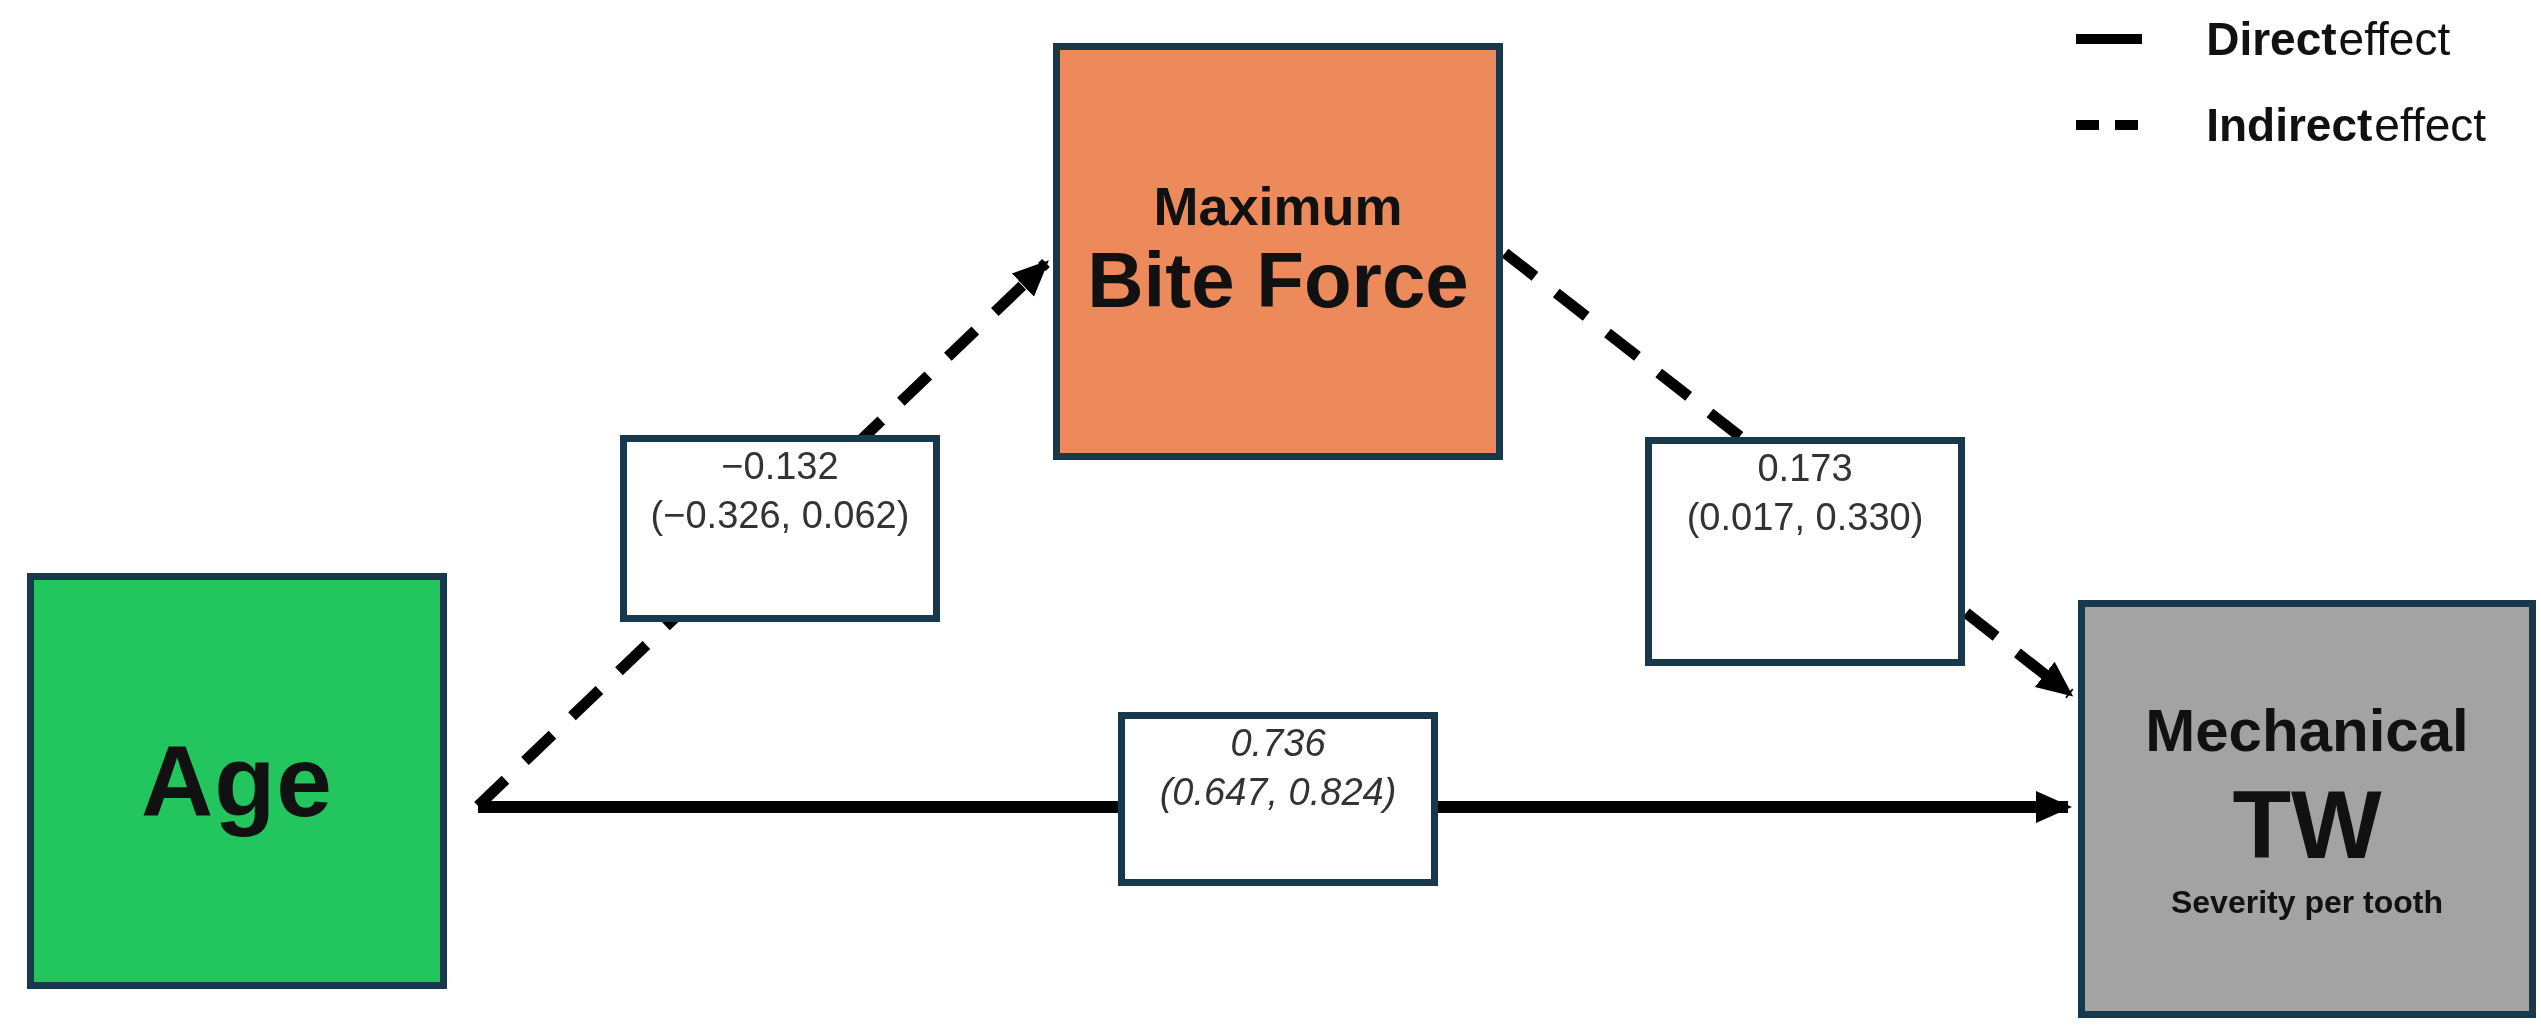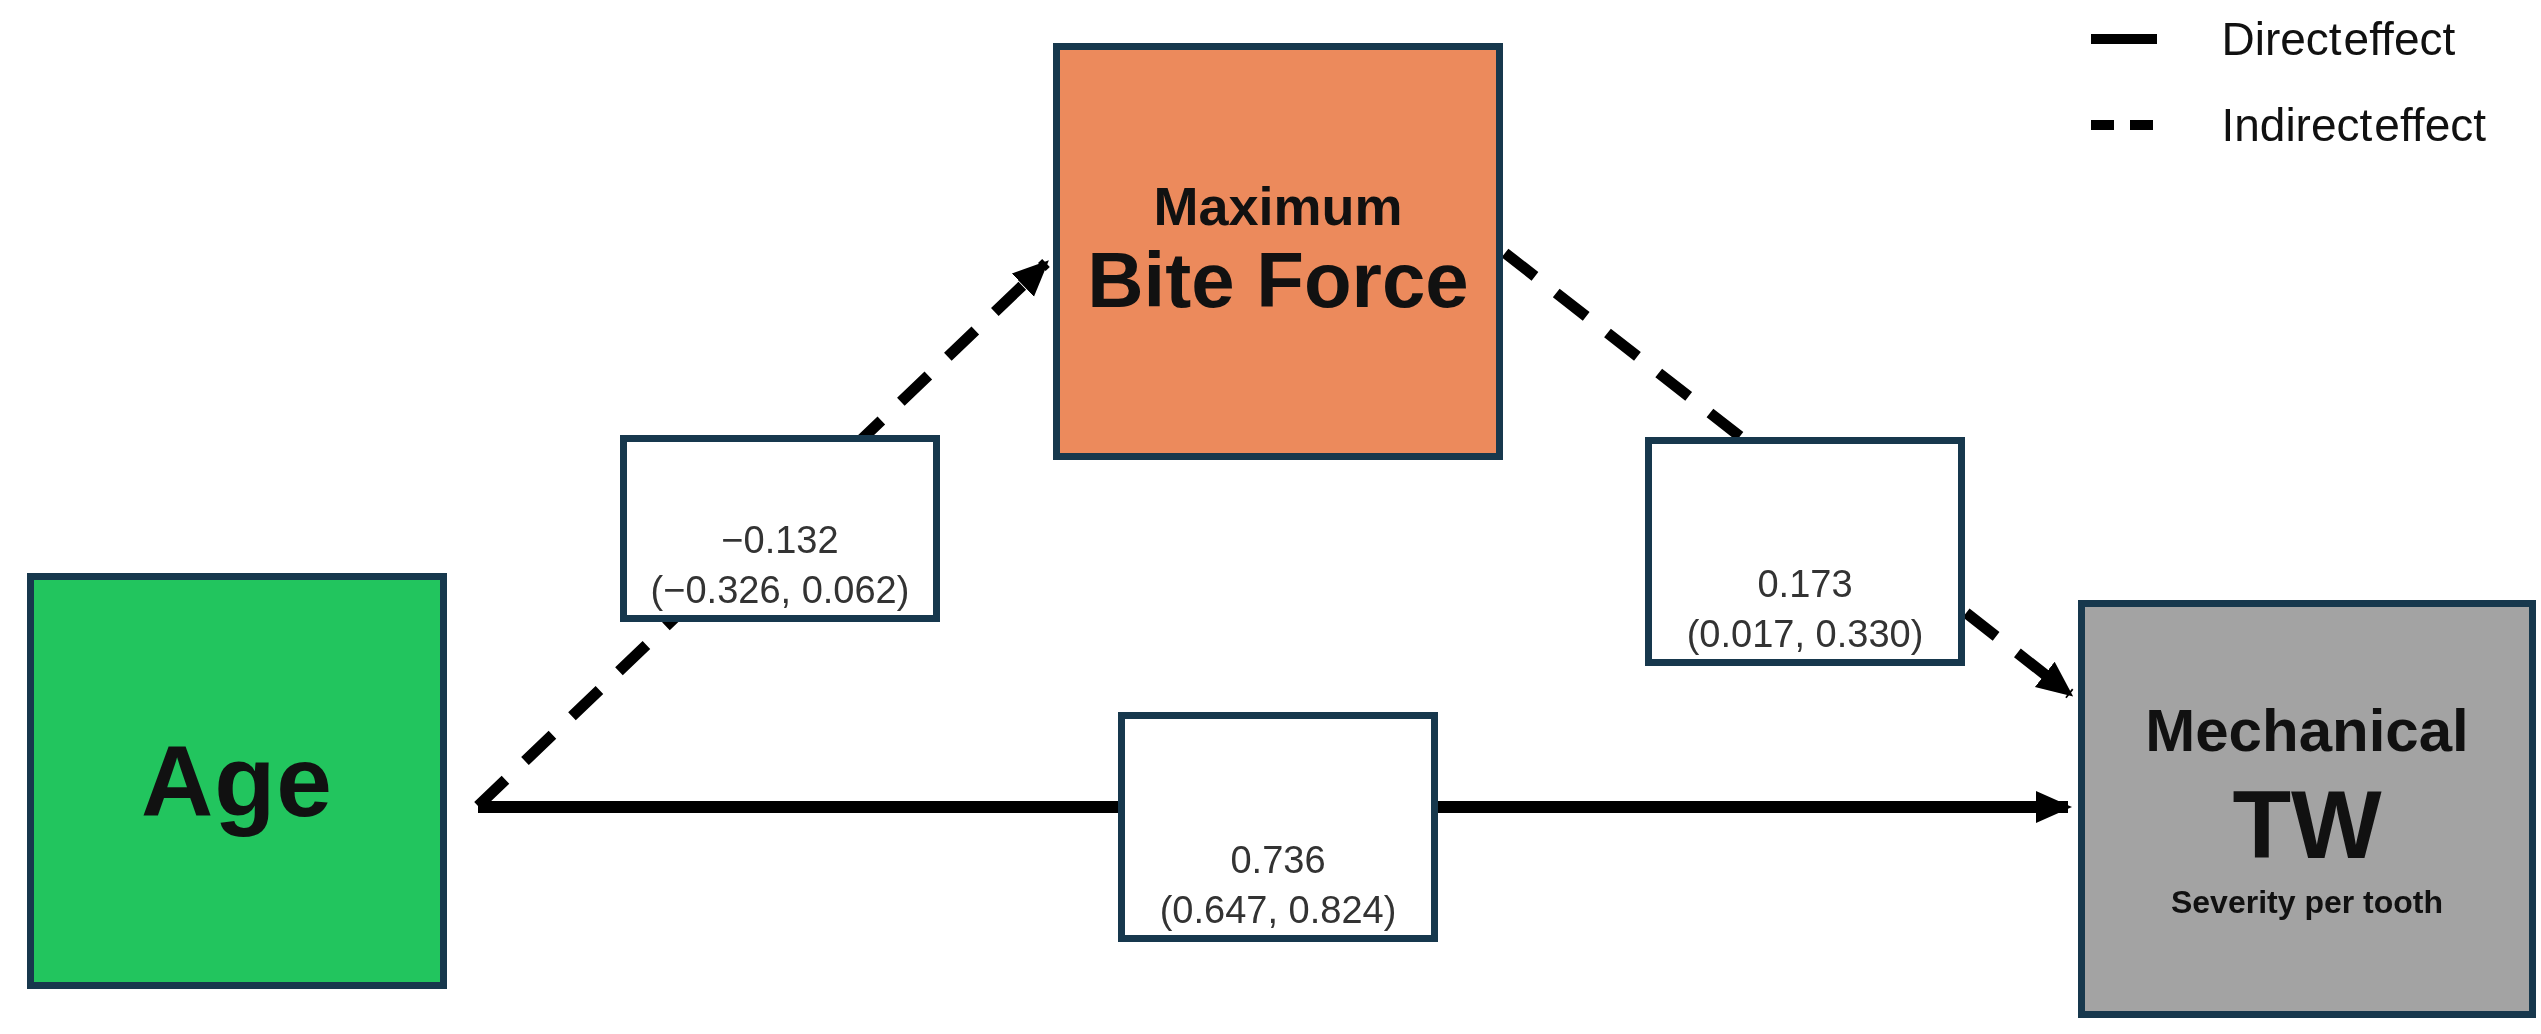--- a/index.html
+++ b/index.html
@@ -32,37 +32,37 @@
   #node-tw .big{font-size:96px;font-weight:bold;line-height:1.2;}
   #node-tw .small{font-size:32px;font-weight:bold;line-height:1.3;}
 
   
   .coef{
     position:absolute;z-index:3;
     background:#ffffff;
     border:7px solid #17384d;
     box-sizing:border-box;
     display:flex;flex-direction:column;
-    align-items:center;justify-content:flex-end;
+    align-items:center;justify-content:flex-start;
     font-size:38px;line-height:1.3;color:#333333;
     text-align:center;
   }
   #coef-a-path{left:620px;top:435px;width:320px;height:187px;}
   #coef-b-path{left:1645px;top:437px;width:320px;height:229px;}
-  #coef-c-path{left:1118px;top:712px;width:320px;height:230px;}
+  #coef-c-path{left:1118px;top:712px;width:320px;height:174px;font-style:italic;}
 
   
   #legend{position:absolute;right:55px;top:10px;z-index:2;}
   .legend-row{
     display:flex;align-items:center;
     height:58px;margin-bottom:28px;
   }
   .legend-swatch{width:70px;margin-right:62px;flex:0 0 auto;}
   .legend-text{font-size:46px;color:#111111;white-space:nowrap;}
-  .legend-term{font-weight:normal;text-align:right;}
+  .legend-term{font-weight:bold;text-align:right;}
   .legend-rest{margin-left:2px;}
 </style>
 </head>
 <body>
 
 <div id="stage">
 
   <svg id="arrow-layer" width="2541" height="1034" viewBox="0 0 2541 1034">
     <defs>
       <marker id="ah" markerUnits="userSpaceOnUse" markerWidth="44" markerHeight="40" refX="32" refY="16" orient="auto">

